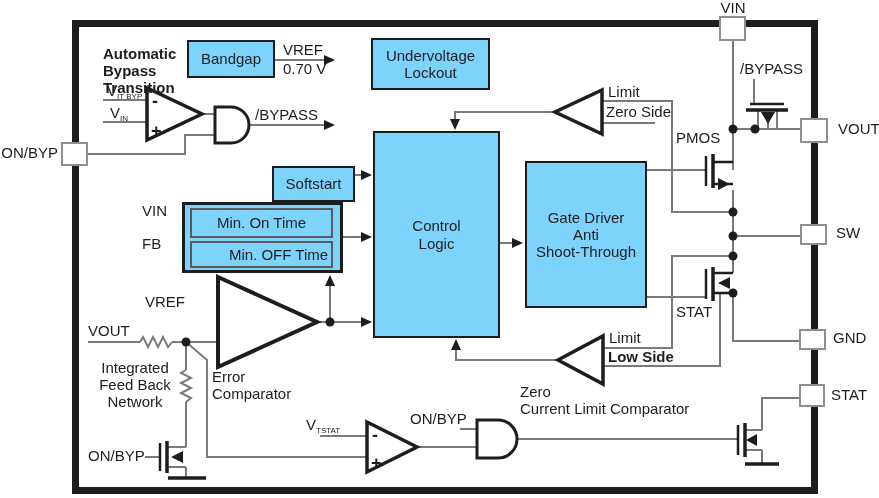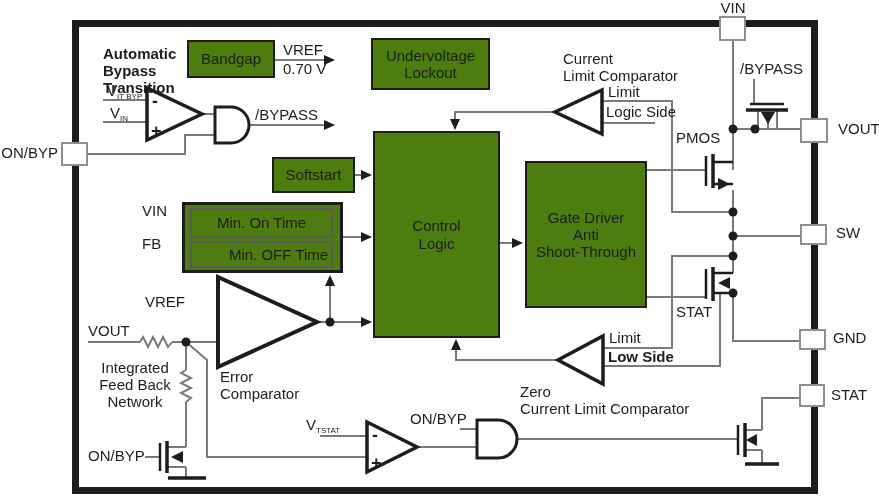--- a/index.html
+++ b/index.html
@@ -1,21 +1,21 @@
 <!DOCTYPE html>
 <html><head>
 <meta charset="utf-8">
 <style>
   html,body{margin:0;padding:0;background:#fff;}
   #stage{position:relative;width:879px;height:498px;background:#fff;overflow:hidden;
          font-family:"Liberation Sans",sans-serif;color:#1d1d1d;}
   #chip-border{position:absolute;left:72px;top:20px;width:746px;height:474px;
                box-sizing:border-box;border:7px solid #1d1d1d;}
   svg{position:absolute;left:0;top:0;}
-  .box{position:absolute;box-sizing:border-box;background:#4d7c0f;border:2.5px solid #1d1d1d;
+  .box{position:absolute;box-sizing:border-box;background:#7dd3fc;border:2.5px solid #1d1d1d;
        display:flex;align-items:center;justify-content:center;text-align:center;
        font-size:15px;line-height:1.15;white-space:pre-line;}
   .box.thick{border-width:3px;}
   .box.inner{border:2px solid #5a5a5a;}
   .pin{position:absolute;box-sizing:border-box;background:#fff;border:2px solid #8f8f8f;}
   .lbl{position:absolute;font-size:15px;line-height:1.12;white-space:pre-line;}
   .lbl.b{font-weight:bold;}
   .lbl.r{text-align:right;}
   .lbl.c{text-align:center;}
   sub{font-size:8px;vertical-align:-3px;letter-spacing:0;}
@@ -132,21 +132,21 @@
       <text x="152" y="107">-</text>
       <text x="151" y="137">+</text>
       <text x="372" y="441">-</text>
       <text x="371" y="469">+</text>
     </g>
   </svg>
 
   <div class="box" style="left:187px;top:40px;width:88px;height:38px;">Bandgap</div>
   <div class="box" style="left:371px;top:38px;width:119px;height:52px;">Undervoltage
 Lockout</div>
-  <div class="box" style="left:272px;top:157px;width:83px;height:36px;">Softstart</div>
+  <div class="box" style="left:272px;top:166px;width:83px;height:36px;">Softstart</div>
   <div class="box thick" style="left:182px;top:202px;width:161px;height:71px;"></div>
   <div class="box inner" style="left:190px;top:208px;width:143px;height:30px;">Min. On Time</div>
   <div class="box inner" style="left:190px;top:241px;width:143px;height:27px;padding-left:34px;">Min. OFF Time</div>
   <div class="box" style="left:525px;top:161px;width:122px;height:147px;">Gate Driver
 Anti
 Shoot-Through</div>
   <div class="box" style="left:373px;top:131px;width:127px;height:207px;">Control
 Logic</div>
 
   <div class="pin" style="left:719px;top:16px;width:27px;height:25px;"></div>
@@ -165,34 +165,32 @@
 
   <div class="lbl b" style="left:103px;top:46px;">Automatic
 Bypass
 Transition</div>
   <div class="lbl" style="left:283px;top:42px;">VREF</div>
   <div class="lbl" style="left:283px;top:61px;">0.70 V</div>
   <div class="lbl" style="left:107px;top:83px;text-align:right;"><span>V</span><sub>IT BYP</sub></div>
   <div class="lbl" style="left:110px;top:105px;"><span>V</span><sub>IN</sub></div>
   <div class="lbl" style="left:255px;top:107px;">/BYPASS</div>
   <div class="lbl" style="left:740px;top:61px;">/BYPASS</div>
-  <div class="lbl" style="left:563px;top:51px;">Current
-Limit Comparator</div>
   <div class="lbl" style="left:608px;top:84px;">Limit</div>
-  <div class="lbl" style="left:606px;top:104px;">Logic Side</div>
+  <div class="lbl" style="left:606px;top:104px;">Zero Side</div>
   <div class="lbl" style="left:676px;top:130px;">PMOS</div>
   <div class="lbl" style="left:676px;top:304px;">STAT</div>
   <div class="lbl" style="left:142px;top:203px;">VIN</div>
   <div class="lbl" style="left:142px;top:236px;">FB</div>
   <div class="lbl" style="left:145px;top:294px;">VREF</div>
   <div class="lbl" style="left:88px;top:323px;">VOUT</div>
   <div class="lbl c" style="left:98px;top:360px;width:74px;">Integrated
 Feed Back
 Network</div>
-  <div class="lbl" style="left:220px;top:369px;">Error
+  <div class="lbl" style="left:212px;top:369px;">Error
 Comparator</div>
   <div class="lbl" style="left:609px;top:330px;">Limit</div>
   <div class="lbl" style="left:608px;top:349px;font-weight:bold;">Low Side</div>
   <div class="lbl" style="left:520px;top:384px;">Zero
 Current Limit Comparator</div>
   <div class="lbl" style="left:88px;top:448px;">ON/BYP</div>
   <div class="lbl" style="left:306px;top:417px;"><span>V</span><sub>TSTAT</sub></div>
   <div class="lbl" style="left:410px;top:411px;">ON/BYP</div>
 
 </div>

